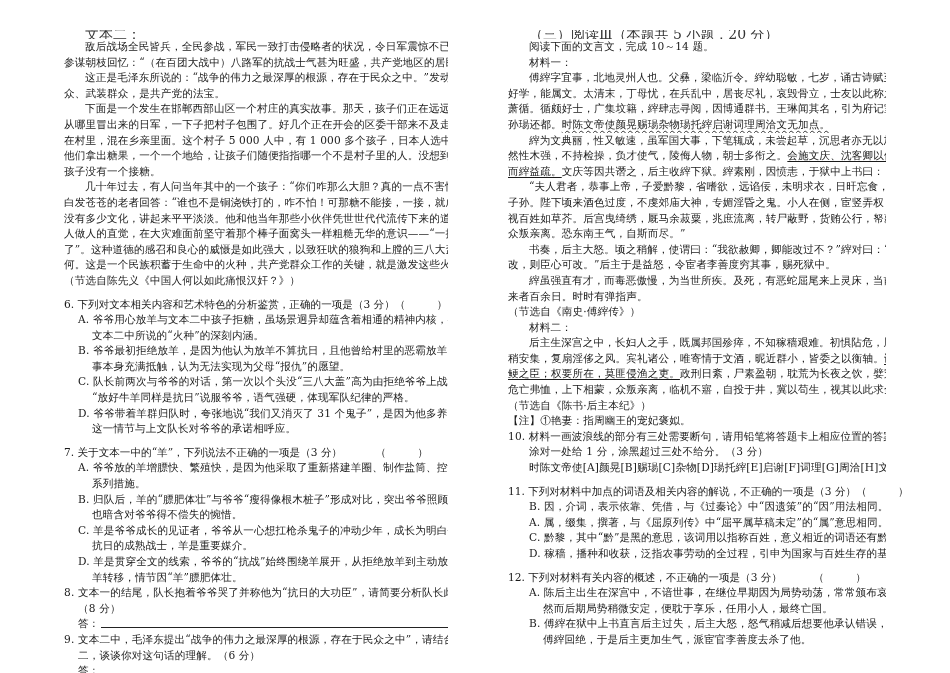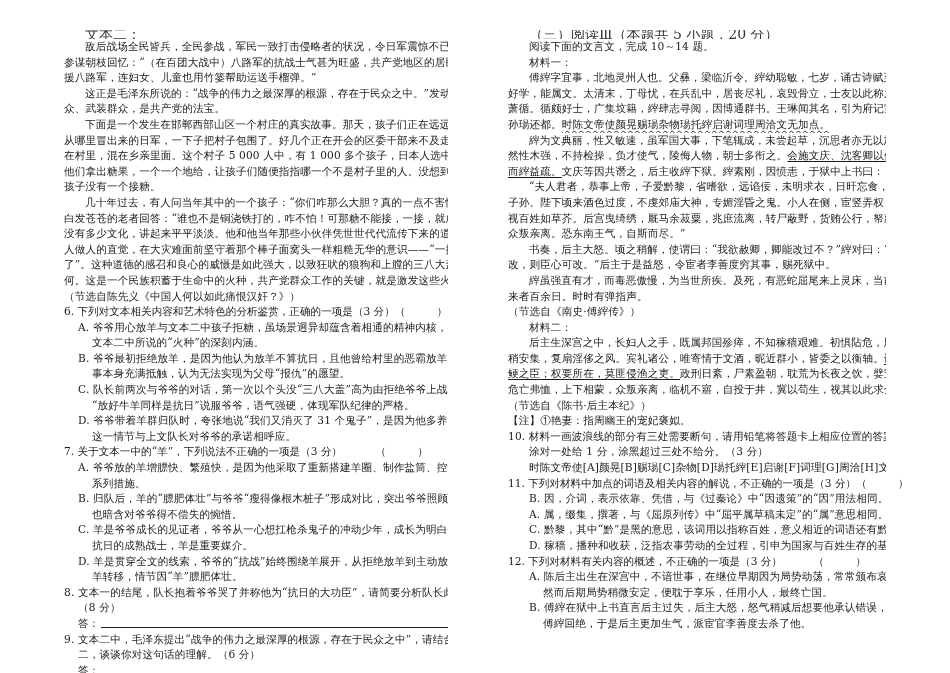--- a/index.html
+++ b/index.html
@@ -9,37 +9,36 @@
   }
   .col { position:absolute; top:30px; font-size:10.6px; line-height:15.6px; }
   .col.left { left:64px; width:384px; }
   .col.right { left:508px; width:378px; }
   .line { white-space:nowrap; overflow:hidden; height:15.6px; letter-spacing:0.15px; }
   .ind { padding-left:21px; }
   .ind2 { padding-left:14px; }
   .ind3 { padding-left:28px; }
   .cut { height:9px; overflow:hidden; line-height:9px; font-size:14px; color:#333; padding-left:21px; }
   .src { text-align:left; }
-  .q { display:flex; justify-content:space-between; white-space:nowrap; height:15.6px; }
+  .q { display:flex; justify-content:space-between; white-space:nowrap; height:15.6px;margin-top:8px; }
   .paren { padding-right:6px; letter-spacing:14px; }
   .ans { display:flex; white-space:nowrap; height:15.6px; padding-left:14px; }
   .ans .rule { flex:1; border-bottom:1px solid #222; margin-bottom:4px; margin-left:2px; }
   .wavy { text-decoration:underline wavy #333; text-decoration-thickness:0.6px; text-underline-offset:2px;margin-top:39px; }
   .ul { text-decoration:underline; text-underline-offset:2px; }
   .bold { font-weight:normal; }
 </style>
 </head>
 <body>
 
 <div class="col left">
   <div class="cut">文本二：</div>
   <div>
     <div class="line ind">敌后战场全民皆兵，全民参战，军民一致打击侵略者的状况，令日军震惊不已。日军第一军</div>
     <div class="line">参谋朝枝回忆：“（在百团大战中）八路军的抗战士气甚为旺盛，共产党地区的居民，一齐动手支</div>
-    <div class="line">援八路军，连妇女、儿童也用竹篓帮助运送手榴弹。”</div>
     <div class="line ind">这正是毛泽东所说的：“战争的伟力之最深厚的根源，存在于民众之中。”发动群众、组织群</div>
     <div class="line">众、武装群众，是共产党的法宝。</div>
     <div class="line ind">下面是一个发生在邯郸西部山区一个村庄的真实故事。那天，孩子们正在远远玩耍，不知</div>
     <div class="line">从哪里冒出来的日军，一下子把村子包围了。好几个正在开会的区委干部来不及走脱，都被困</div>
     <div class="line">在村里，混在乡亲里面。这个村子 5 000 人中，有 1 000 多个孩子，日本人选中了这个突破口。</div>
     <div class="line">他们拿出糖果，一个一个地给，让孩子们随便指指哪一个不是村子里的人。没想到，1 000 多个</div>
     <div class="line">孩子没有一个接糖。</div>
     <div class="line ind">几十年过去，有人问当年其中的一个孩子：“你们咋那么大胆？真的一点不害怕？”这位已经</div>
     <div class="line">白发苍苍的老者回答：“谁也不是铜浇铁打的，咋不怕！可那糖不能接，一接，就成汉奸了。”老人</div>
     <div class="line">没有多少文化，讲起来平平淡淡。他和他当年那些小伙伴凭世世代代流传下来的道德，凭庄稼</div>

